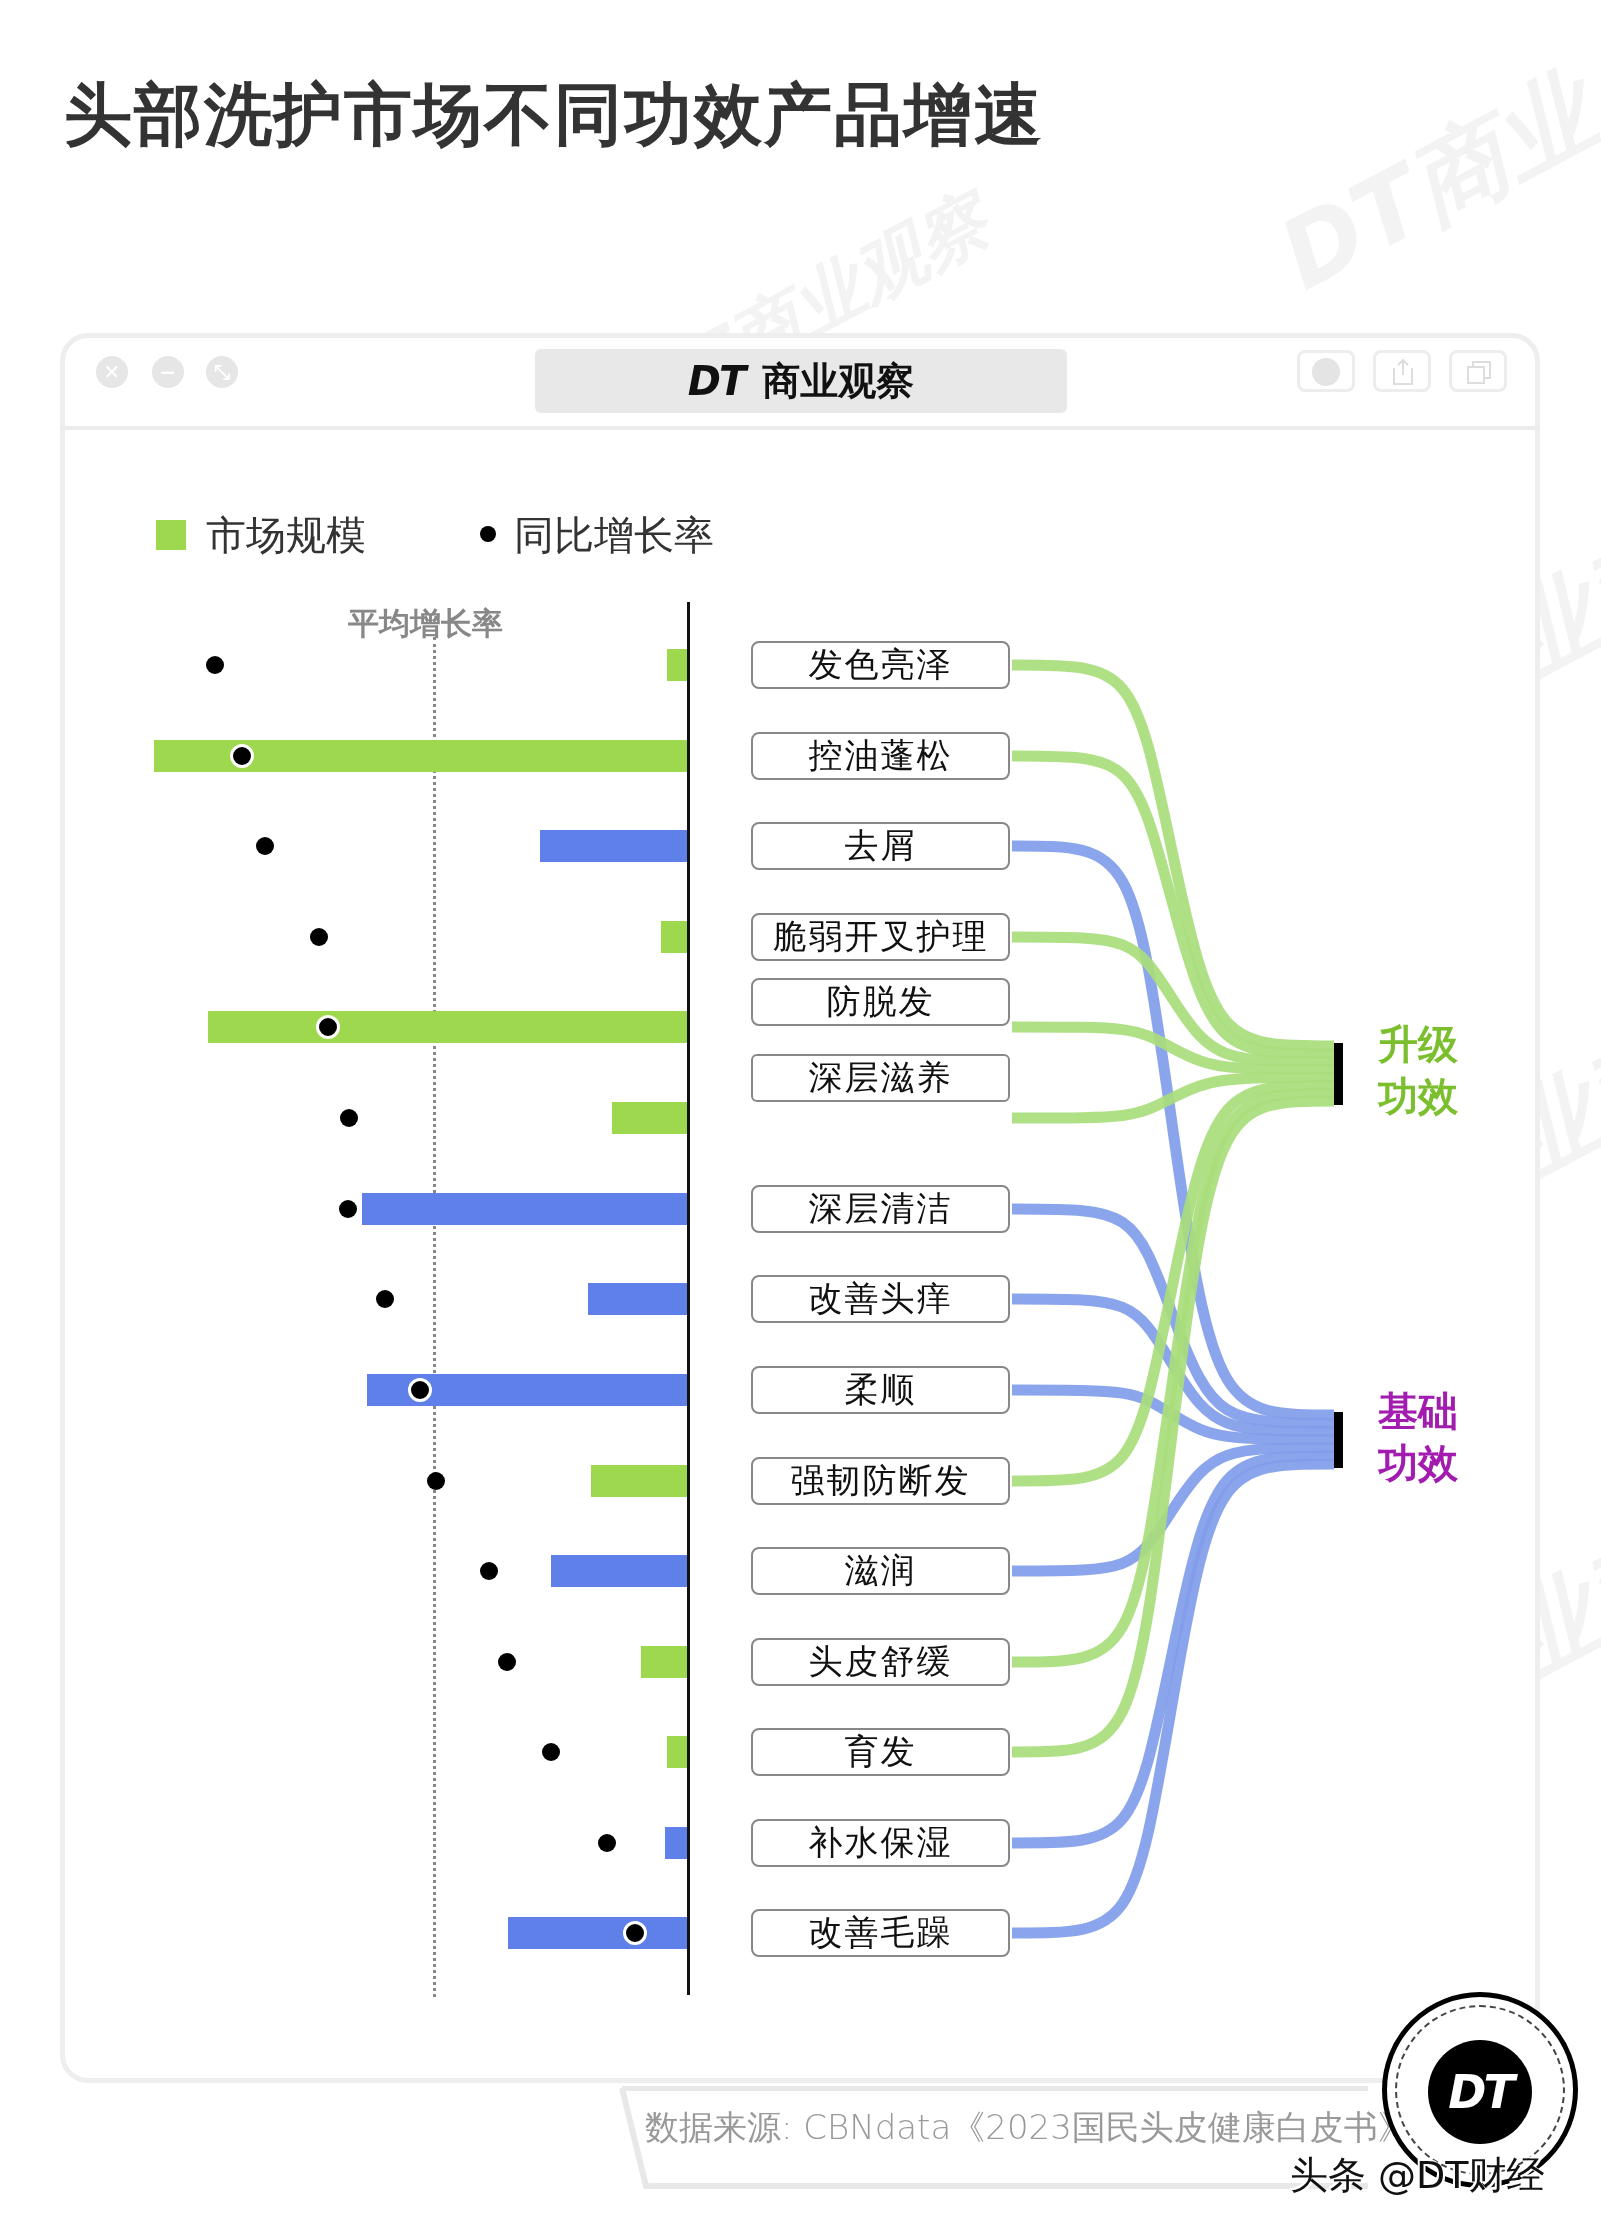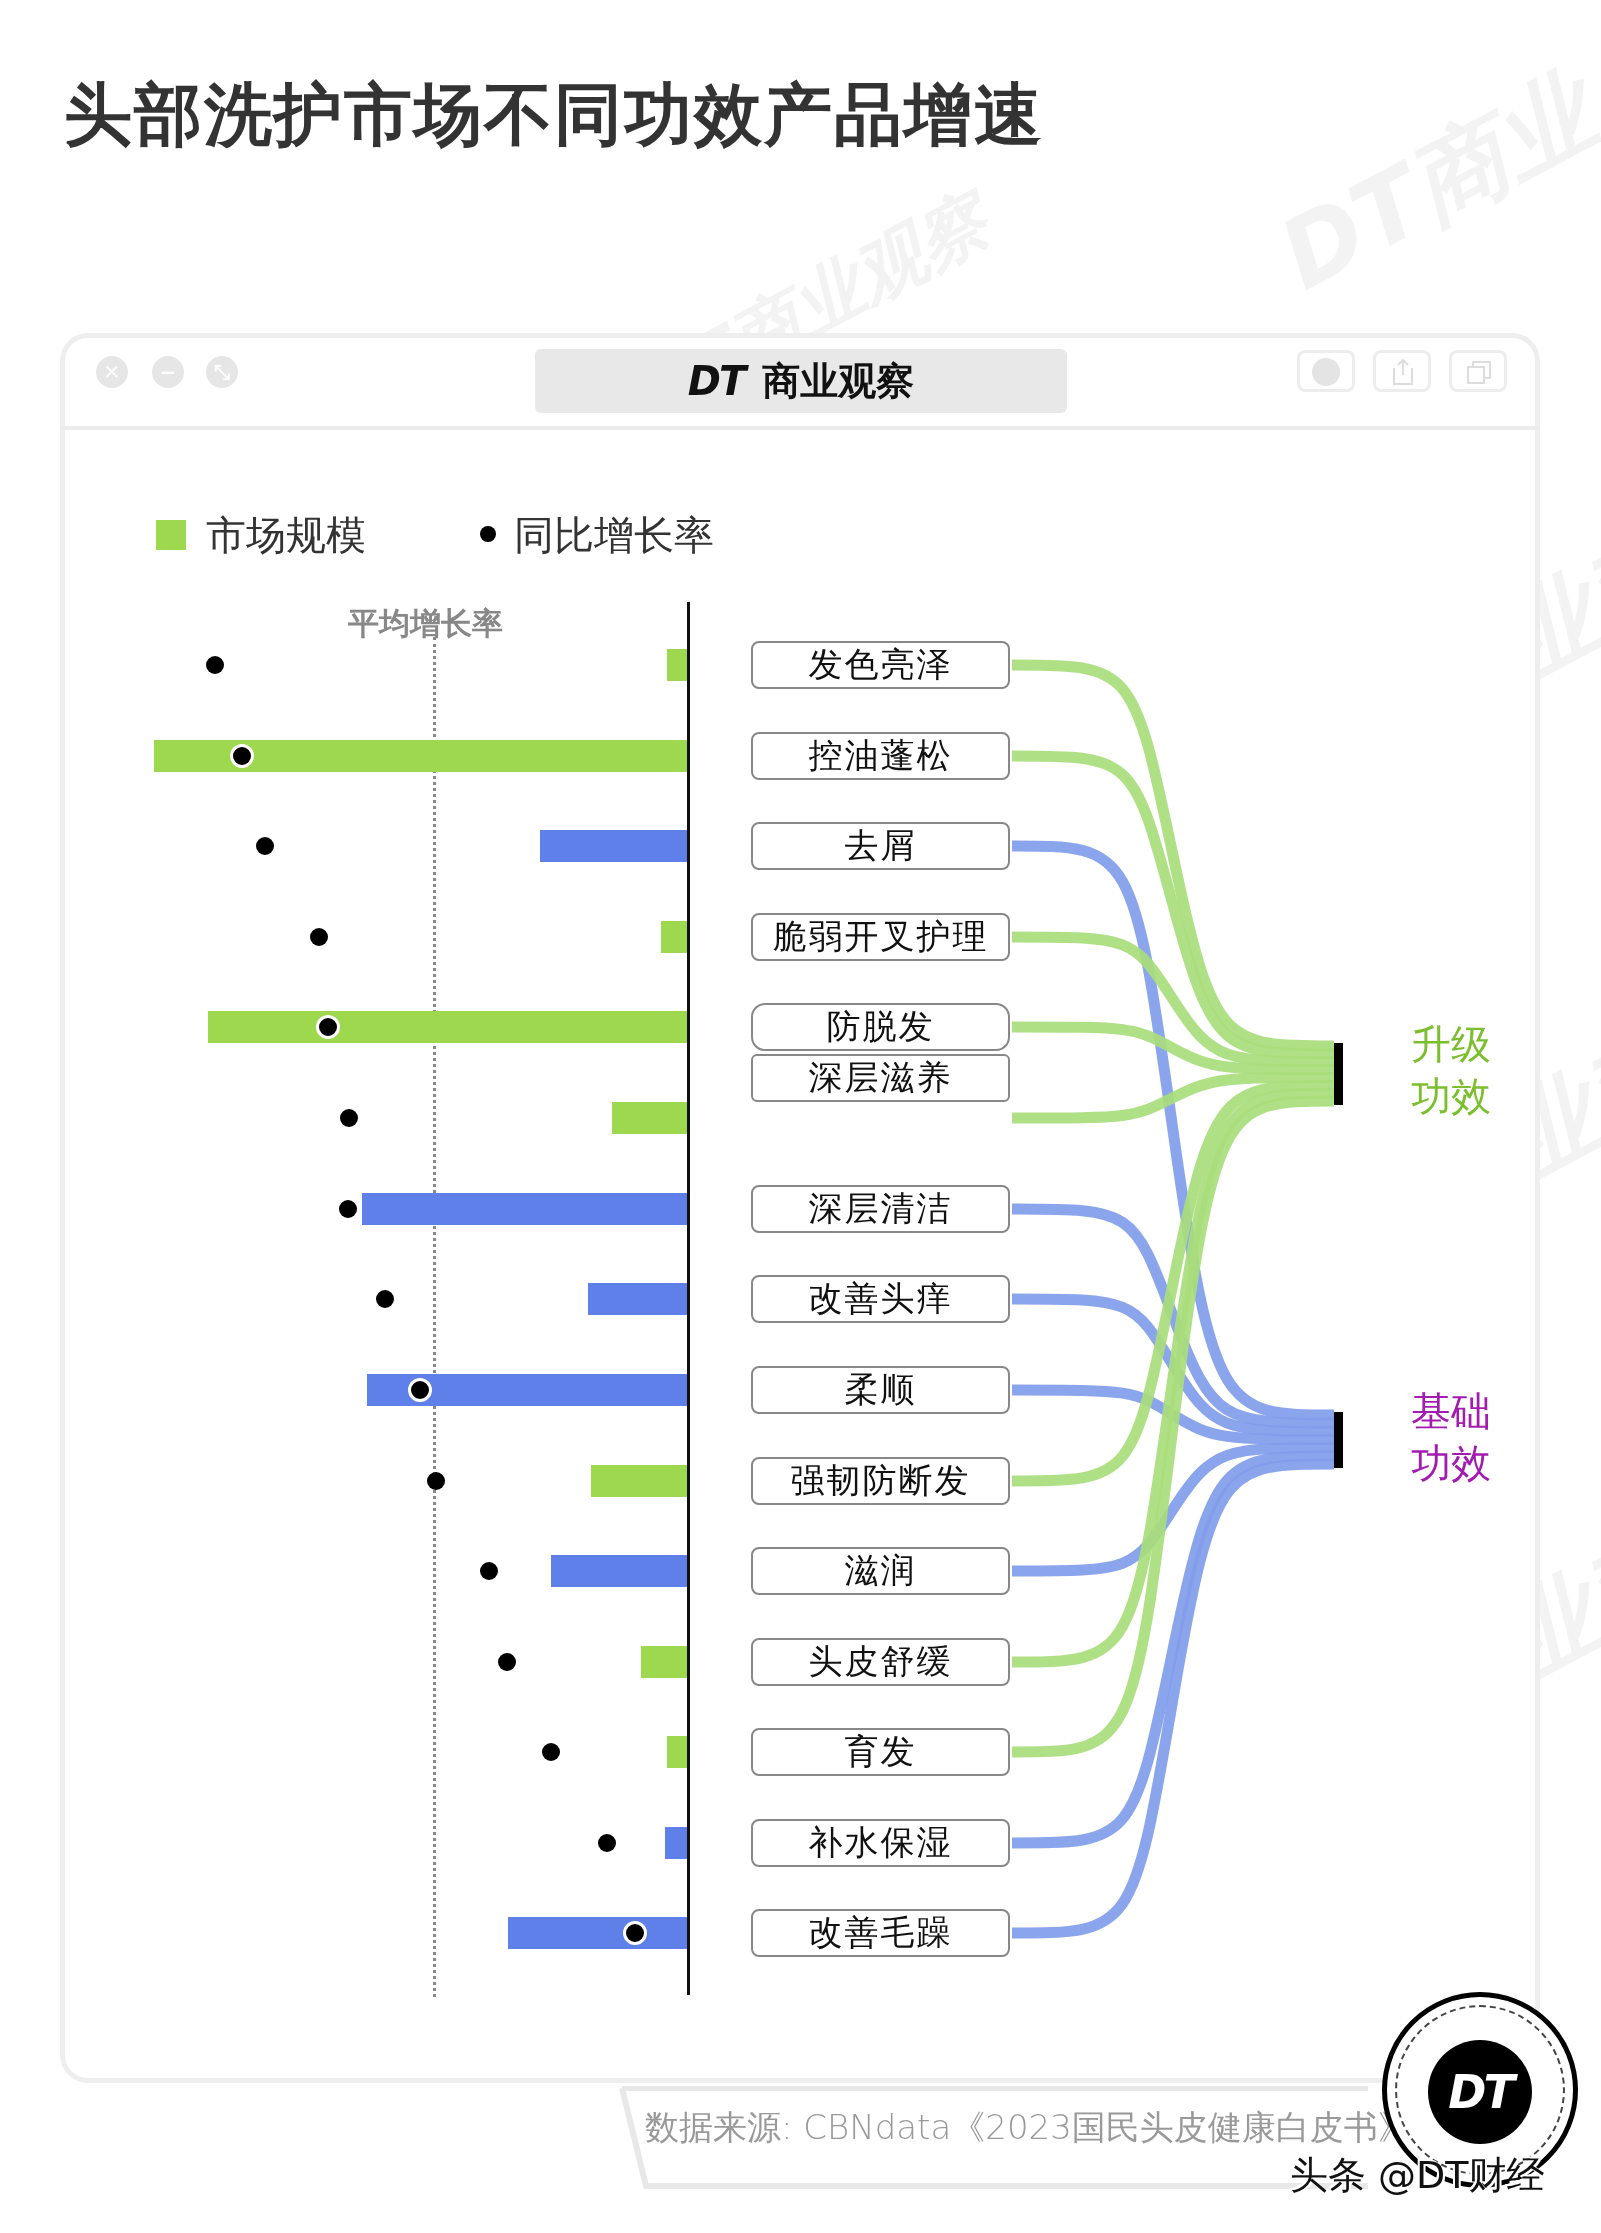--- a/index.html
+++ b/index.html
@@ -25,21 +25,21 @@
   .avg-label { left:348px; top:603px; font-size:31px; color:#888; font-weight:bold; }
   .avg-line { left:433px; top:637px; width:0; height:1360px; border-left:3px dotted #888; }
   .axis { left:687px; top:602px; width:3px; height:1393px; background:#111; }
   .bar { height:32px; }
   .dot { width:18px; height:18px; border-radius:50%; background:#000; box-sizing:content-box; }
   .dot.ring { border:3px solid #fff; }
   .label-box { left:751px; width:259px; height:48px; border:2px solid #888; border-radius:8px; box-sizing:border-box;
                background:#fff; display:flex; align-items:center; justify-content:center; font-size:34px; color:#111;
                letter-spacing:2px; white-space:nowrap; }
   .target-bar { left:1334px; width:9px; background:#000; }
-  .group-label { left:1378px; font-size:40px; font-weight:normal; line-height:52px;margin-left:33px; }
+  .group-label { left:1378px; font-size:40px; font-weight:bold; line-height:52px; }
   .source-box { left:600px; top:2086px; width:770px; height:104px; }
   .source-text { left:645px; top:2105px; font-size:34px; color:#999; font-weight:300; white-space:nowrap; }
   .logo-outer { left:1382px; top:1992px; width:196px; height:196px; border-radius:50%; border:5px solid #000; box-sizing:border-box; background:#fff; }
   .logo-inner-ring { left:1395px; top:2005px; width:170px; height:170px; border-radius:50%; border:2px dashed #444; box-sizing:border-box; }
   .logo-core { left:1428px; top:2040px; width:104px; height:104px; border-radius:50%; background:#000; color:#fff;
                font-style:italic; font-weight:900; font-size:46px; display:flex; align-items:center; justify-content:center; letter-spacing:-3px; }
   .watermark-credit { left:1290px; top:2150px; font-size:38px; color:#111; white-space:nowrap;
                       text-shadow: 2px 2px 0 #fff, -2px -2px 0 #fff; }
   .wm { color:#f3f3f3; font-weight:900; font-size:96px; transform:rotate(-28deg); white-space:nowrap; font-style:italic; pointer-events:none; }
 </style>
@@ -101,21 +101,21 @@
     <div class="abs dot ring" style="left: 230px; top: 744px;"></div>
     <div class="abs label-box" style="top: 732px;">控油蓬松</div>
     <div class="abs bar" style="left: 540px; width: 149px; top: 830px; background: rgb(95, 128, 232);"></div>
     <div class="abs dot" style="left: 256px; top: 837px;"></div>
     <div class="abs label-box" style="top: 822px;">去屑</div>
     <div class="abs bar" style="left: 661px; width: 28px; top: 921px; background: rgb(158, 216, 78);"></div>
     <div class="abs dot" style="left: 310px; top: 928px;"></div>
     <div class="abs label-box" style="top: 913px;">脆弱开叉护理</div>
     <div class="abs bar" style="left: 208px; width: 481px; top: 1011px; background: rgb(158, 216, 78);"></div>
     <div class="abs dot ring" style="left: 316px; top: 1015px;"></div>
-    <div class="abs label-box" style="top: 1003px; border-radius: 14px;">防脱发</div>
+    <div class="abs label-box" style="top: 978px;">防脱发</div>
     <div class="abs bar" style="left: 612px; width: 77px; top: 1102px; background: rgb(158, 216, 78);"></div>
     <div class="abs dot" style="left: 340px; top: 1109px;"></div>
     <div class="abs label-box" style="top: 1054px; border-radius: 6px;">深层滋养</div>
     <div class="abs bar" style="left: 362px; width: 327px; top: 1193px; background: rgb(95, 128, 232);"></div>
     <div class="abs dot" style="left: 339px; top: 1200px;"></div>
     <div class="abs label-box" style="top: 1185px;">深层清洁</div>
     <div class="abs bar" style="left: 588px; width: 101px; top: 1283px; background: rgb(95, 128, 232);"></div>
     <div class="abs dot" style="left: 376px; top: 1290px;"></div>
     <div class="abs label-box" style="top: 1275px;">改善头痒</div>
     <div class="abs bar" style="left: 367px; width: 322px; top: 1374px; background: rgb(95, 128, 232);"></div>

